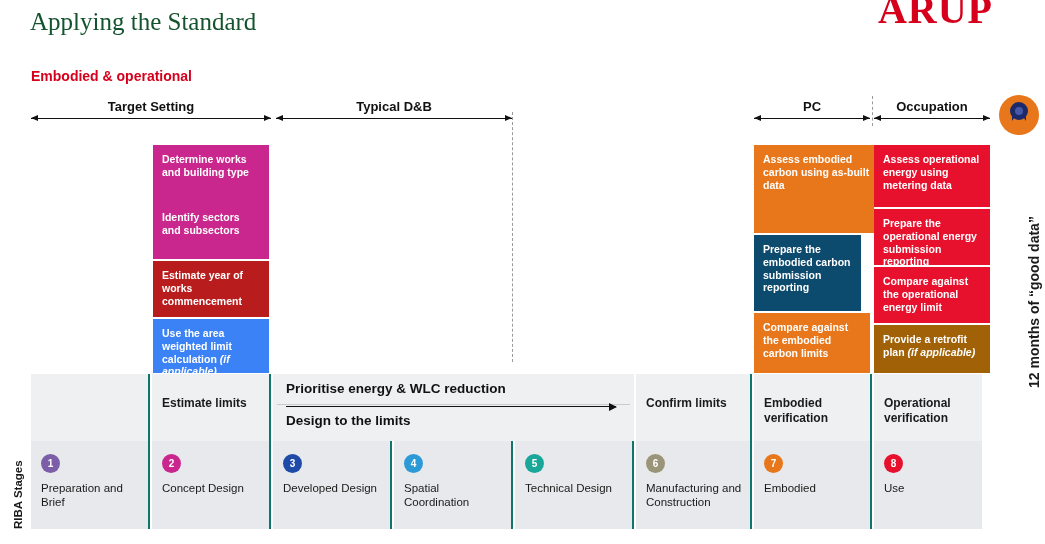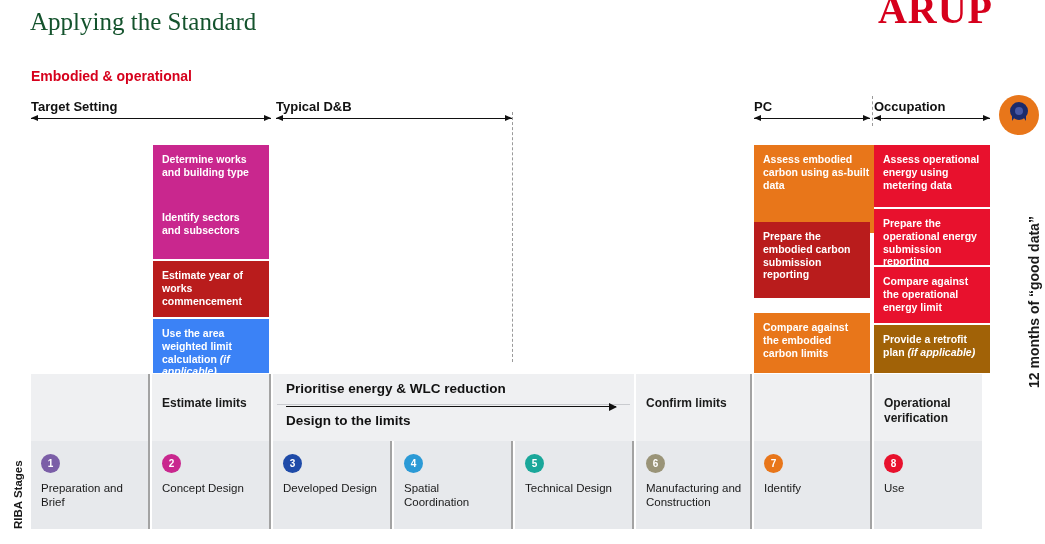--- a/index.html
+++ b/index.html
@@ -35,20 +35,21 @@
     font-weight: bold;
     color: #d6001c;
   }
 
   
   .phase-label {
     position: absolute;
     font-size: 13px;
     font-weight: bold;
     color: #111;
+    text-align: center;
   }
   .arrow-line {
     position: absolute;
     height: 1px;
     background: #111;
   }
   .arrow-line::before {
     content: "";
     position: absolute;
     left: 0; top: -3px;
@@ -103,21 +104,21 @@
     border-radius: 50%;
     background: #4758a6;
   }
 
   
   .col {
     position: absolute;
     top: 374px;
     height: 155px;
     background: #eff0f2;
-    border-right: 2px solid #a3a3a3;
+    border-right: 2px solid #0f766e;
   }
   .limits-row {
     position: absolute;
     top: 0; left: 0; right: 0;
     height: 67px;
   }
   .limits-text {
     position: absolute;
     left: 10px; top: 22px;
     font-size: 12px;
@@ -253,21 +254,21 @@
   <span>Estimate year of works commencement</span>
 </div>
 <div class="taskbox" style="left:153px; top:319px; width:116px; height:56px; background:#3b82f6;">
   <span>Use the area weighted limit calculation</span>
   <i>(if applicable)</i>
 </div>
 
 <div class="taskbox" style="left:754px; top:145px; width:132px; height:90px; background:#e8761a;">
   <span>Assess embodied carbon using as-built data</span>
 </div>
-<div class="taskbox" style="left:754px; top:222px; width:116px; height:78px; background:#b91c1c;">
+<div class="taskbox" style="left:754px; top:235px; width:107px; height:78px; background:#0c4a6e;">
   <span>Prepare the embodied carbon submission reporting</span>
 </div>
 <div class="taskbox" style="left:754px; top:313px; width:116px; height:62px; background:#e8761a;">
   <span>Compare against the embodied carbon limits</span>
 </div>
 
 <div class="taskbox" style="left:874px; top:145px; width:116px; height:64px; background:#e8112d;">
   <span>Assess operational energy using metering data</span>
 </div>
 <div class="taskbox" style="left:874px; top:209px; width:116px; height:58px; background:#e8112d;">
@@ -335,23 +336,26 @@
   <div class="limits-row">
     <div class="limits-text">Confirm limits</div>
   </div>
   <div class="stage-row">
     <div class="stage-num" style="background:#9a9478;">6</div>
     <div class="stage-label">Manufacturing and Construction</div>
   </div>
 </div>
 
 <div class="col" style="left:754px; width:118px;">
+  <div class="limits-row">
+    <div class="limits-text">Embodied verification</div>
+  </div>
   <div class="stage-row">
     <div class="stage-num" style="background:#e8761a;">7</div>
-    <div class="stage-label">Identify</div>
+    <div class="stage-label">Embodied</div>
   </div>
 </div>
 
 <div class="col" style="left:874px; width:108px; border-right:none;">
   <div class="limits-row">
     <div class="limits-text">Operational verification</div>
   </div>
   <div class="stage-row">
     <div class="stage-num" style="background:#e8112d;">8</div>
     <div class="stage-label">Use</div>

